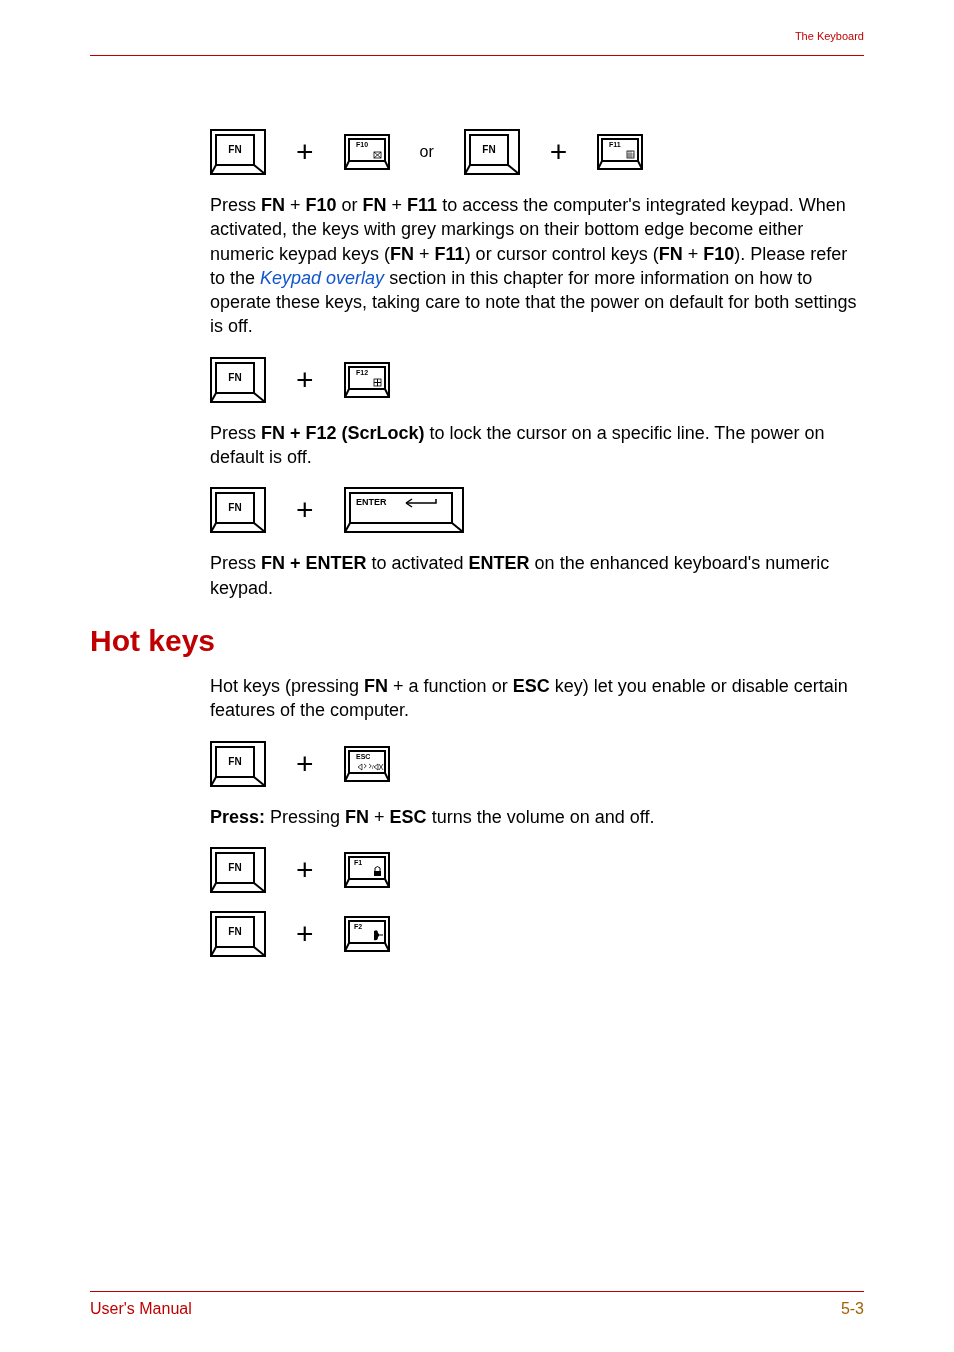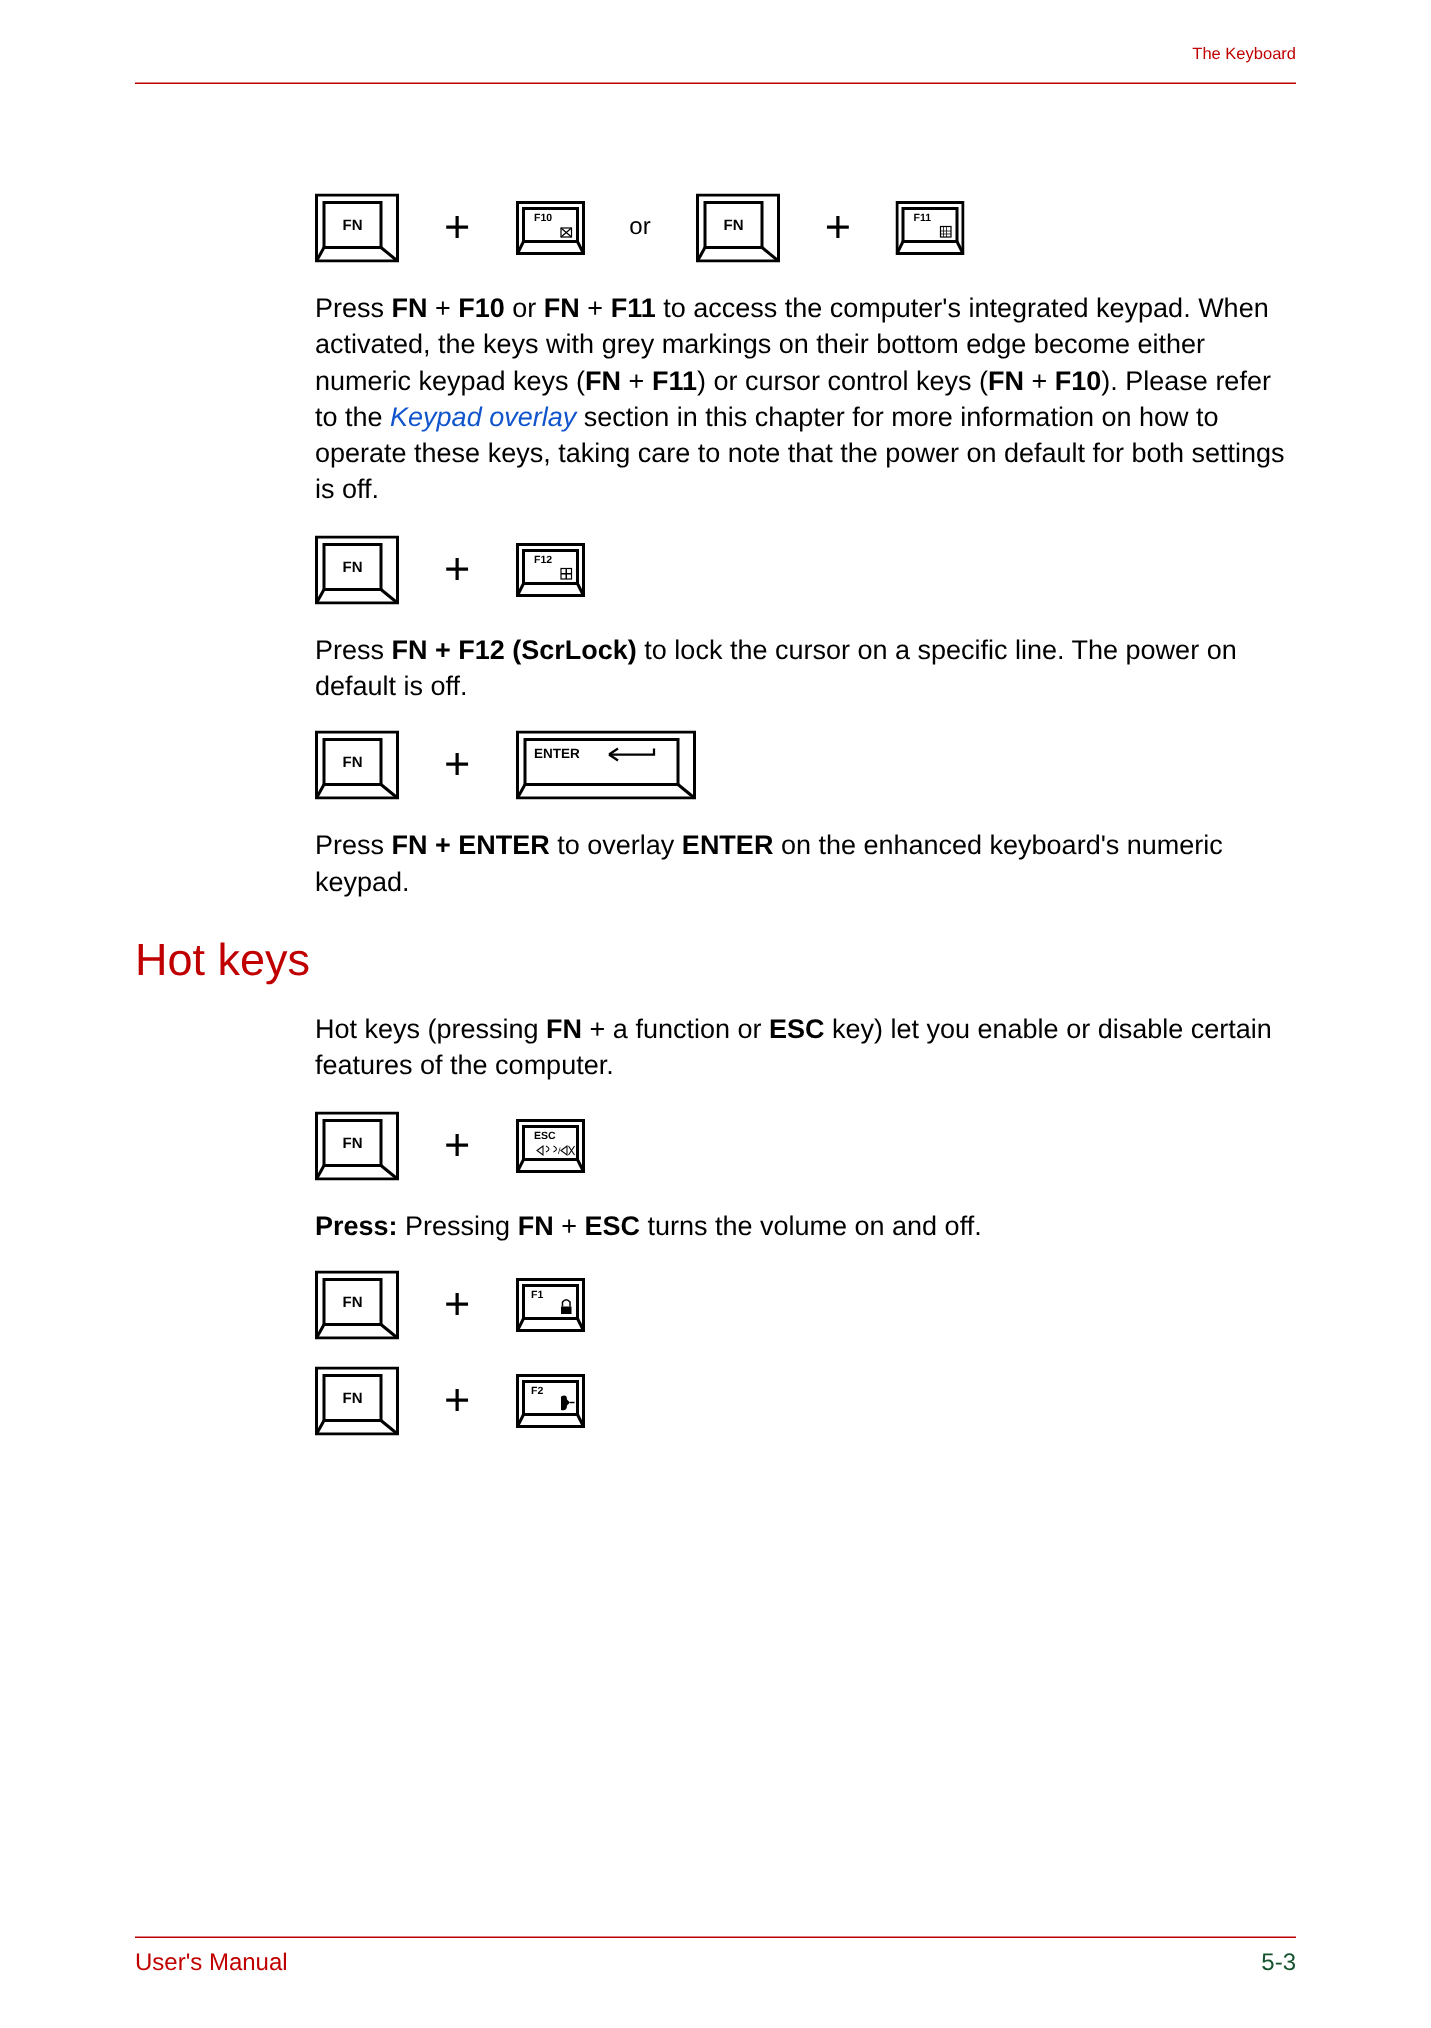--- a/index.html
+++ b/index.html
@@ -80,42 +80,42 @@
   .bold {
     font-weight: bold;
   }
   .link {
     color: #1155cc;
     font-style: italic;
   }
   .section-heading {
     color: #c00000;
     font-size: 30px;
-    font-weight: normal;
+    font-weight: bold;
     margin: 24px 0 16px 0;
   }
   .footer-rule {
     position: absolute;
     bottom: 60px;
     left: 90px;
     right: 90px;
     border-top: 1.5px solid #c00000;
   }
   .footer-left {
     position: absolute;
     bottom: 34px;
     left: 90px;
     color: #c00000;
     font-size: 16px;
   }
   .footer-right {
     position: absolute;
     bottom: 34px;
     right: 90px;
-    color: #14532d;
+    color: #a16207;
     font-size: 16px;
   }
   svg { display: block; }
 </style>
 </head>
 <body>
 
 <div class="page-header">The Keyboard</div>
 <div class="header-rule"></div>
 
@@ -224,21 +224,21 @@
           <path d="M6 36 L1 45" stroke="#000" stroke-width="2"></path>
           <path d="M108 36 L119 45" stroke="#000" stroke-width="2"></path>
           <text x="12" y="18" font-size="9" font-family="Arial" font-weight="bold">ENTER</text>
           <path d="M 92 12 L 92 16 L 62 16" stroke="#000" stroke-width="1.5" fill="none"></path>
           <path d="M 62 16 L 68 12 M 62 16 L 68 20" stroke="#000" stroke-width="1.5" fill="none"></path>
         </svg>
       </div>
     </div>
 
     <p class="para">
-      <span>Press </span><span class="bold">FN + ENTER</span><span> to overlay </span><span class="bold">ENTER</span><span> on the enhanced keyboard's numeric keypad.</span>
+      <span>Press </span><span class="bold">FN + ENTER</span><span> to activated </span><span class="bold">ENTER</span><span> on the enhanced keyboard's numeric keypad.</span>
     </p>
   </div>
 
   <h2 class="section-heading">Hot keys</h2>
 
   <div class="body-block">
 
     <p class="para">
       <span>Hot keys (pressing </span><span class="bold">FN</span><span> + a function or </span><span class="bold">ESC</span><span> key) let you enable or disable certain features of the computer.</span>
     </p>

